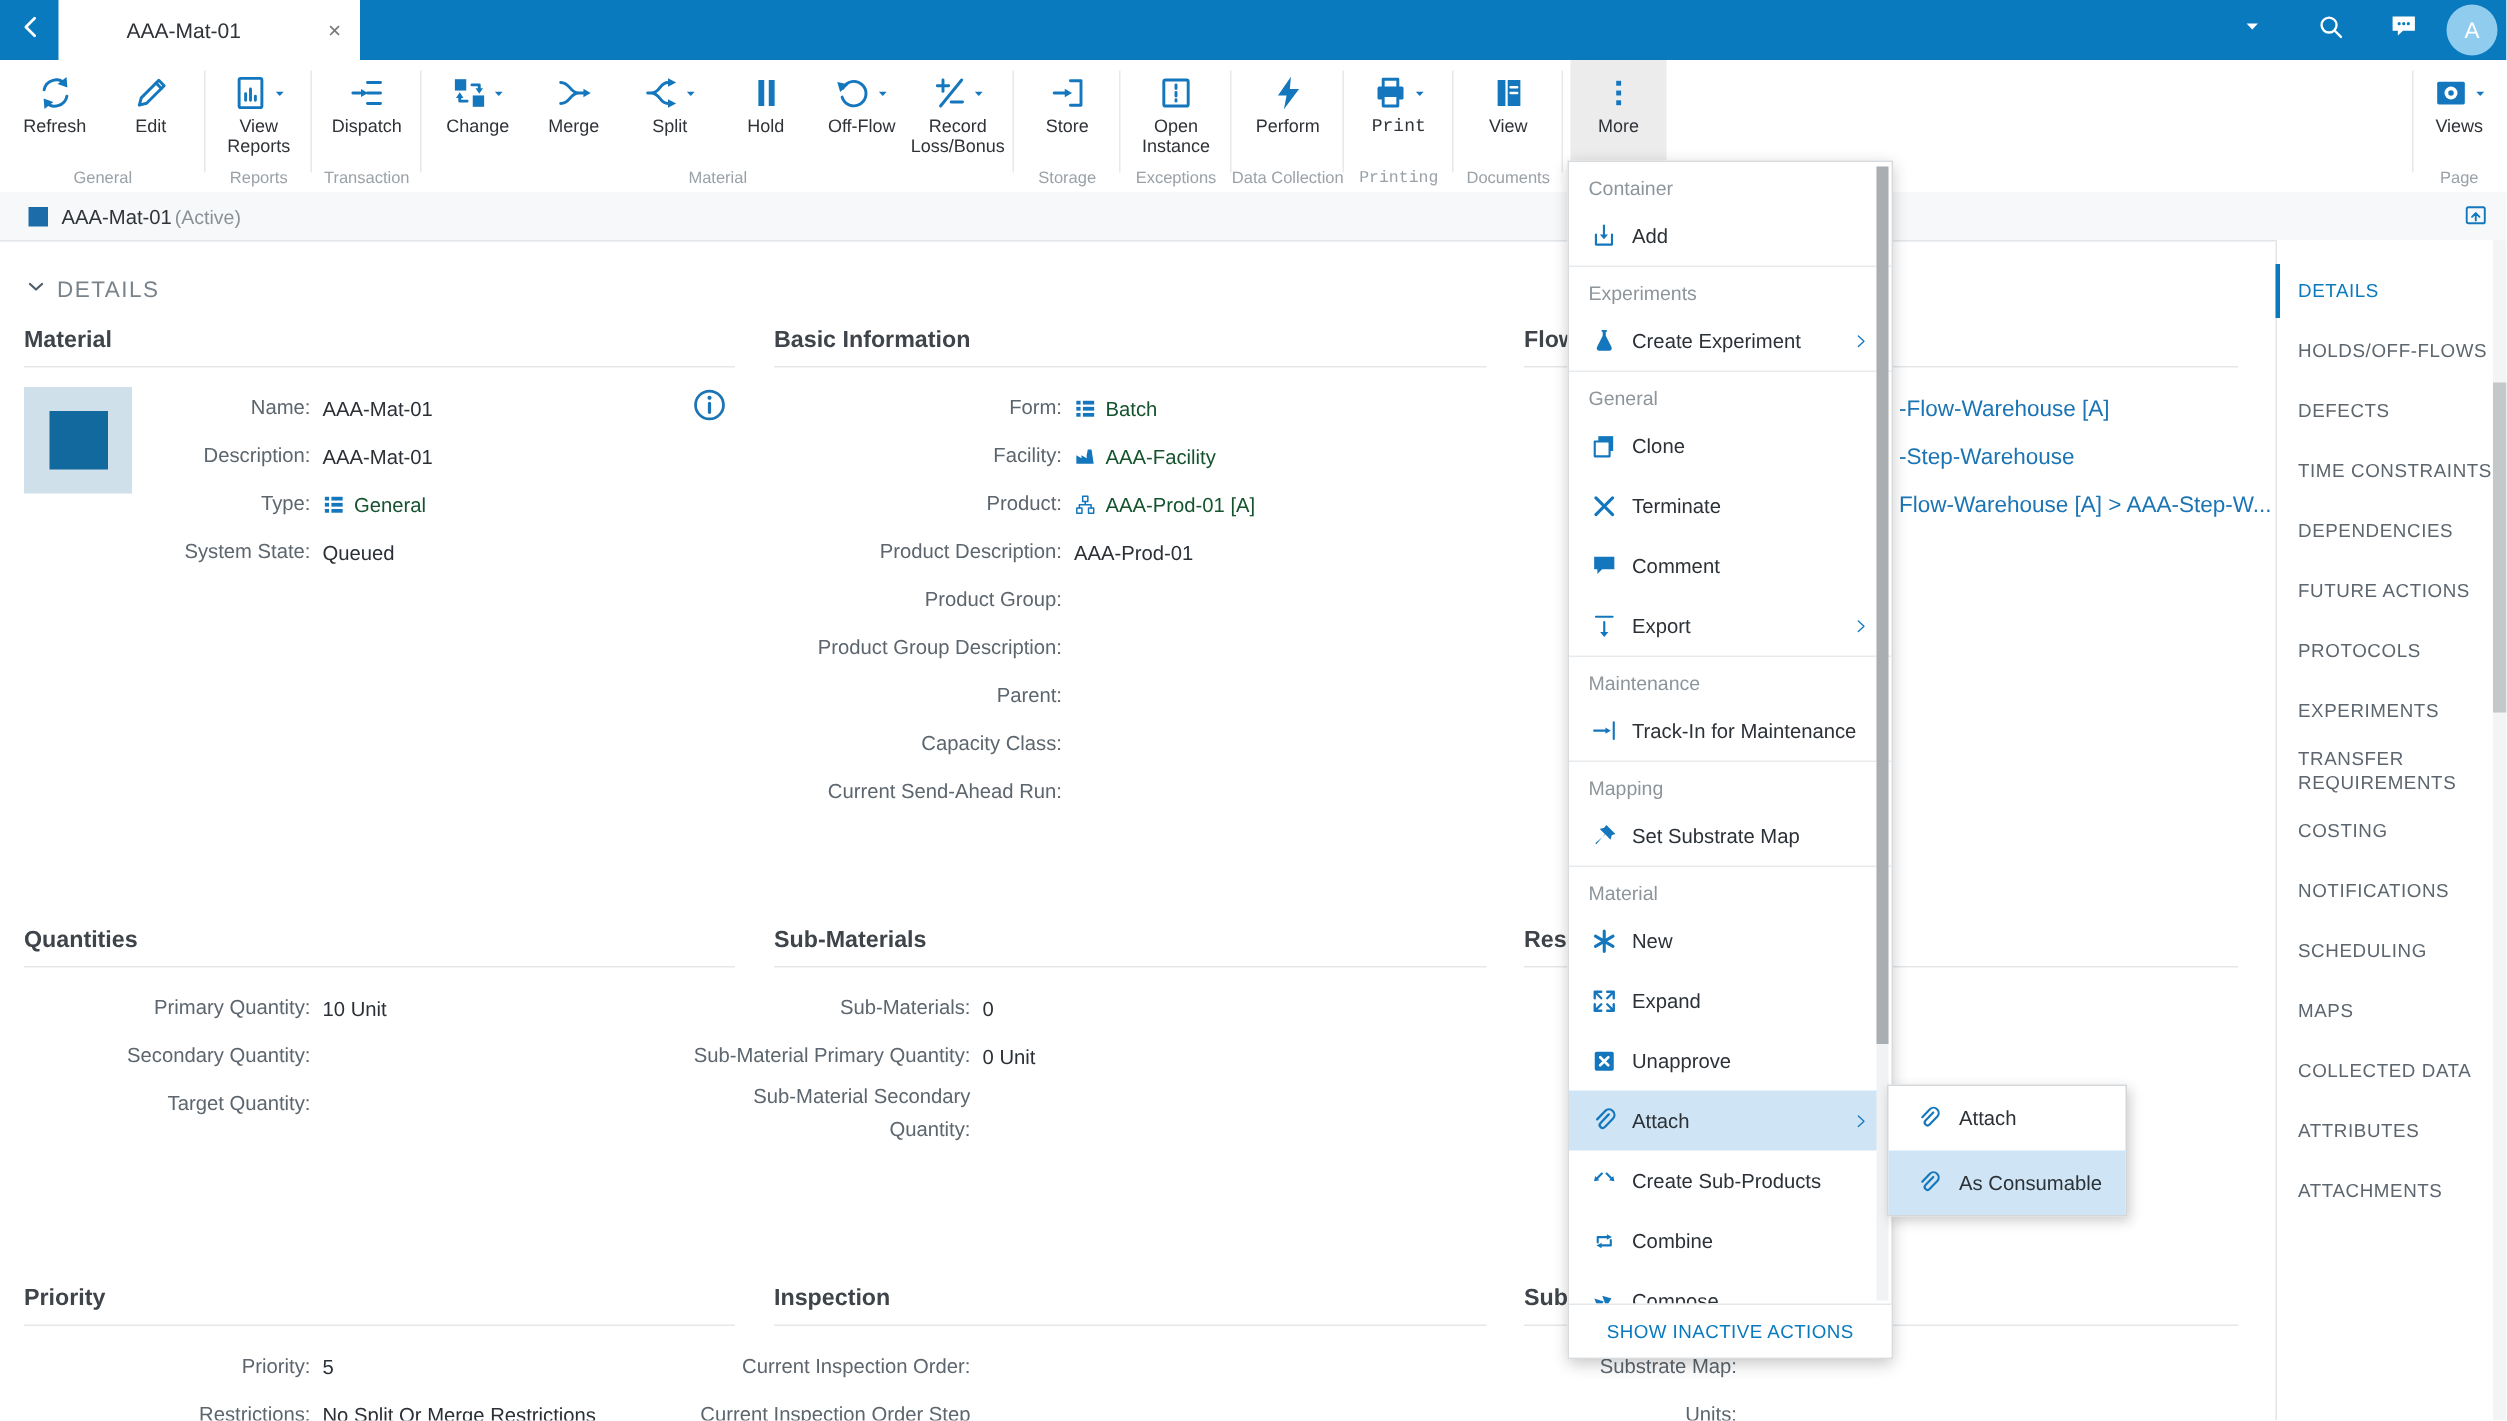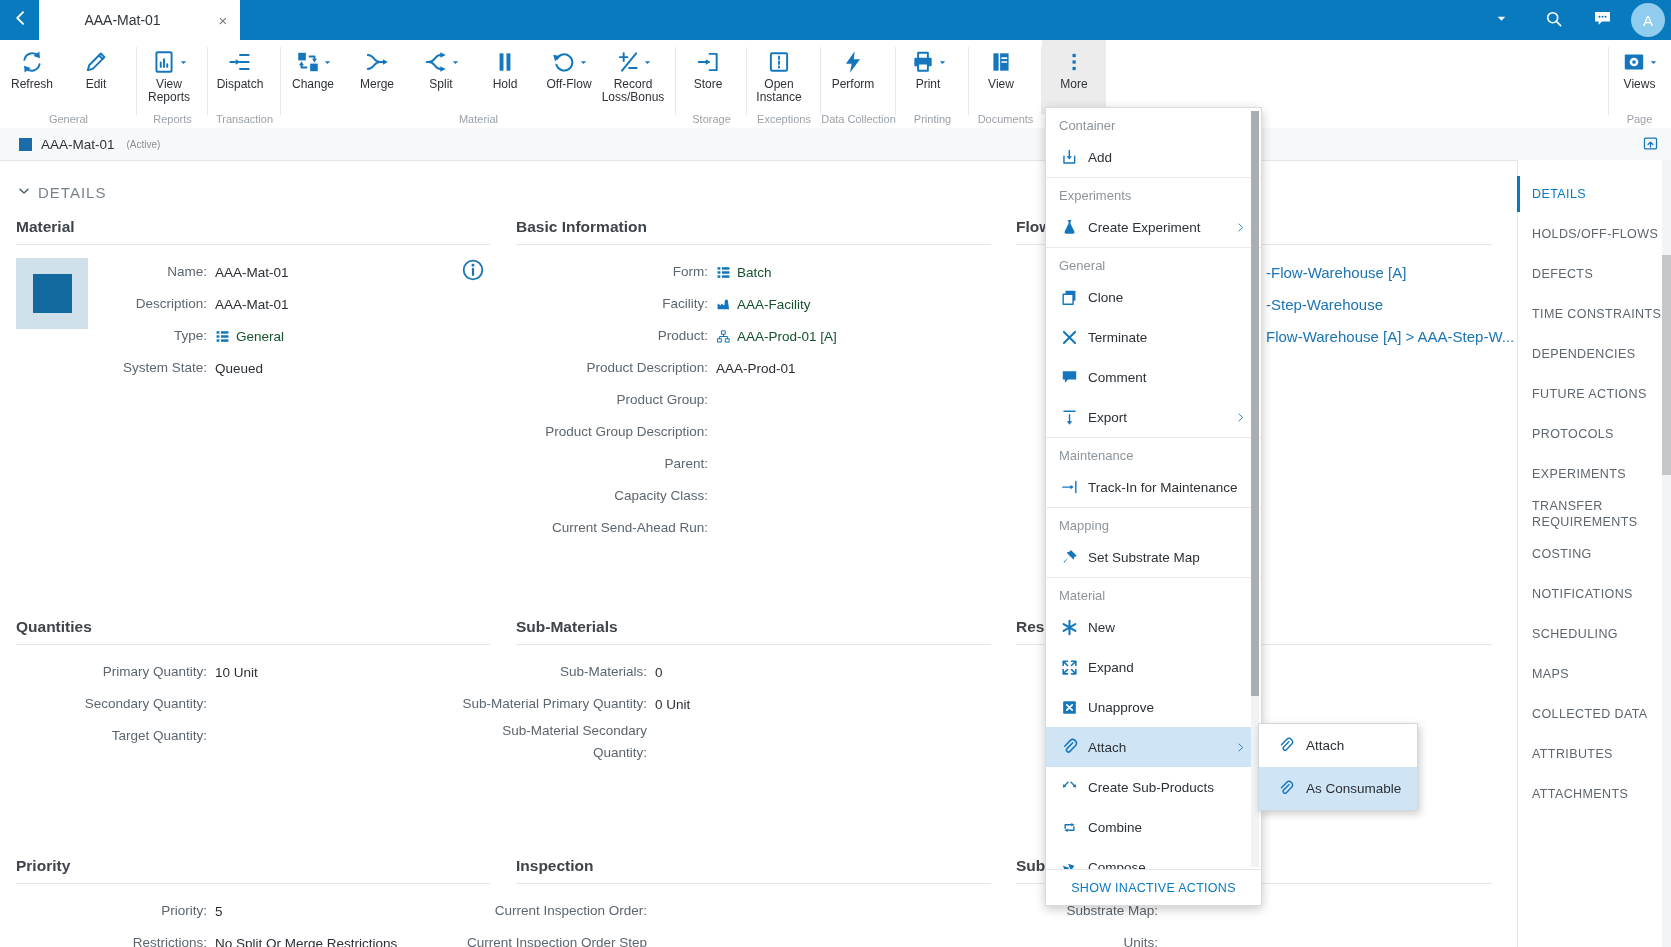--- a/index.html
+++ b/index.html
@@ -14,32 +14,32 @@
   .tb-ico{position:absolute;top:0;height:40px;width:34px;display:flex;align-items:center;justify-content:center;cursor:pointer}
   .avatar{position:absolute;left:1631px;top:3px;width:34px;height:34px;border-radius:50%;background:#8fccee;
           color:#fff;font-size:15px;display:flex;align-items:center;justify-content:center;cursor:pointer}
   
   .ribbon{position:absolute;left:0;top:40px;right:0;height:88px;background:#fff;border-bottom:1px solid #d6dadd;display:flex}
   .rgroup{position:relative;height:100%;flex:none}
   .rgroup::after{content:"";position:absolute;right:0;top:7px;bottom:13px;width:1px;background:#e7eaec}
   .rgroup.nosep::after,.rgroup.page-group::after{display:none}
   .rgroup.page-group{margin-left:auto}
   .rgroup.page-group::before{content:"";position:absolute;left:0;top:7px;bottom:13px;width:1px;background:#e7eaec}
-  .rbtns{display:flex;}
+  .rbtns{display:flex;justify-content:center}
   .rbtn{width:64px;height:74px;padding-top:7px;box-sizing:border-box;display:flex;flex-direction:column;align-items:center;cursor:pointer}
   .rbtn.hl{background:#ececec}
   .rbtn .ic{height:30px;display:flex;align-items:center}
   .rbtn .rcaret{margin-left:2px;display:flex}
   .rbtn .lb{margin-top:1px;font-size:12px;line-height:13px;color:#2f3338;text-align:center}
   .glabel{position:absolute;bottom:3px;left:0;right:0;text-align:center;font-size:11px;color:#9aa1a7;white-space:nowrap}
   
   .titlebar{position:absolute;left:0;top:128px;right:0;height:32px;background:#f7f8f9;border-bottom:1px solid #e3e6e9;display:flex;align-items:center}
   .tsq{width:13px;height:13px;background:#1b6ca8;margin-left:19px;flex:none}
   .ttext{margin-left:9px;font-size:13.5px;color:#2f3338}
-  .tstate{margin-left:12px;font-size:10px;color:#8a9096}
+  .tstate{margin-left:2px;font-size:13px;color:#8a9096}
   .panelico{position:absolute;right:12px;top:7px;cursor:pointer}
   
   .details-hdr{position:absolute;left:16px;top:183px;display:flex;align-items:center;gap:6px;
                color:#78838c;font-size:15px;letter-spacing:1px;cursor:pointer}
   .dsec{position:absolute}
   .shdr{height:22px;font-size:15.5px;font-weight:bold;color:#3e444a}
   .sline{height:1px;background:#e4e7ea;margin-top:4px}
   .rows{margin-top:11px}
   .drow{min-height:32px;display:flex;align-items:center}
   .dlabel{font-size:13.5px;color:#5d666e;text-align:right;flex:none;white-space:pre-line;line-height:22px}
@@ -305,21 +305,21 @@
             <span class="ic">
               <svg width="26" height="26" viewBox="0 0 24 24" fill="none" stroke="#1477bd" stroke-width="1.8" stroke-linecap="round" stroke-linejoin="round">
                 <polygon points="13.5,2 5.5,13.5 10.8,13.5 9.2,22 18.5,9.5 12.8,9.5" fill="#1477bd" stroke="none"></polygon>
               </svg>
             </span>
             <span class="lb">Perform</span>
           </div>
         </div>
         <div class="glabel">Data Collection</div>
       </div>
-      <div class="rgroup" style="width: 73px;">
+      <div class="rgroup" style="width: 73px; font-family: Liberation Mono, monospace;">
         <div class="rbtns">
           <div class="rbtn">
             <span class="ic">
               <svg width="26" height="26" viewBox="0 0 24 24" fill="none" stroke="#1477bd" stroke-width="1.8" stroke-linecap="round" stroke-linejoin="round">
                 <path d="M7.5 8V3.5h9V8"></path>
                 <rect x="4" y="8" width="16" height="8" rx="1" fill="#1477bd" stroke="none"></rect>
                 <rect x="7.5" y="13.5" width="9" height="6.5" fill="#fff" stroke="#1477bd"></rect>
               </svg>
               <span class="rcaret">
                 <svg width="9" height="9" viewBox="0 0 24 24" fill="none" stroke="#1477bd" stroke-width="1.8" stroke-linecap="round" stroke-linejoin="round">

